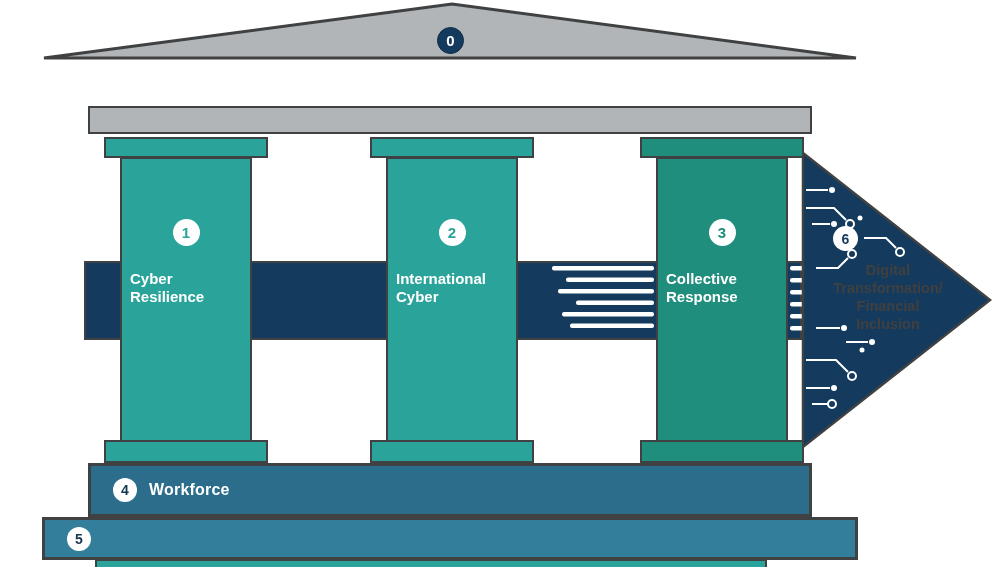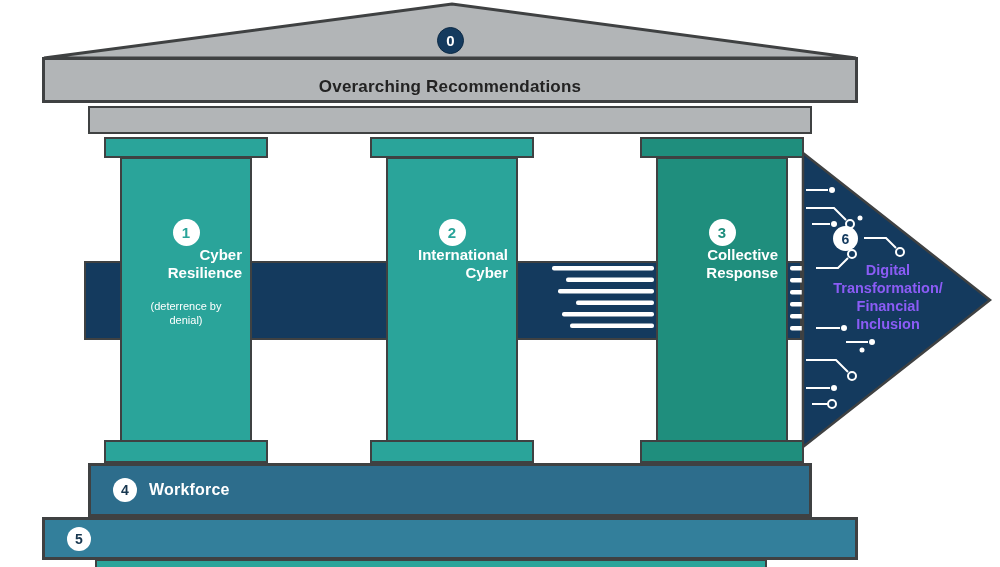--- a/index.html
+++ b/index.html
@@ -45,37 +45,37 @@
   .pillar1 .cap,.pillar1 .base,.pillar1 .shaft,
   .pillar2 .cap,.pillar2 .base,.pillar2 .shaft{background:var(--teal);}
   .pillar3 .cap,.pillar3 .base,.pillar3 .shaft{background:var(--teal-dark);}
   .cap1,.base1{left:104px;width:164px;}
   .shaft1{left:120px;width:132px;}
   .cap2,.base2{left:370px;width:164px;}
   .shaft2{left:386px;width:132px;}
   .cap3,.base3{left:640px;width:164px;}
   .shaft3{left:656px;width:132px;}
   .shaft .numcircle{margin-top:60px;}
-  .pillar-title{width:112px;text-align:right;color:#fff;
+  .pillar-title{margin-top:24px;width:112px;text-align:left;color:#fff;
     font-weight:bold;font-size:15px;line-height:1.2;}
   .pillar-sub{margin-top:18px;width:100px;text-align:center;color:#fff;
     font-size:11px;line-height:1.25;}
   
   .step{display:flex;align-items:center;z-index:3;}
   .step-workforce{left:88px;top:463px;width:724px;height:54px;background:var(--step-blue);
     border:3px solid var(--outline);}
   .step-capacity{left:42px;top:517px;width:816px;height:43px;background:var(--step-blue2);
     border:3px solid var(--outline);}
   .step .step-circle{margin-left:22px;}
   .step-label{margin-left:12px;color:#ffffff;font-weight:bold;font-size:16px;letter-spacing:.2px;}
   .step-sliver{left:95px;top:559px;width:672px;height:14px;background:var(--teal);
     border:2.5px solid var(--outline);z-index:2;}
   
   .arrow-label{left:824px;top:262px;width:128px;z-index:6;text-align:center;
-    color:#8b5cf6;font-weight:bold;font-size:14.5px;line-height:1.24;}
+    color:#404040;font-weight:bold;font-size:14.5px;line-height:1.24;}
 </style>
 </head>
 <body>
 
 <div id="stage">
 
   <svg id="shapes" viewBox="0 0 1000 567">
 
     <polygon points="44,58 452,4 856,58" fill="#b2b5b7" stroke="#3f4142" stroke-width="3"></polygon>
 
@@ -121,31 +121,27 @@
       <circle cx="852" cy="376" r="4" fill="#143a5e"></circle>
       <circle cx="834" cy="388" r="3" fill="#ffffff" stroke="none"></circle>
       <circle cx="832" cy="404" r="4" fill="#143a5e"></circle>
       <circle cx="872" cy="342" r="3" fill="#ffffff" stroke="none"></circle>
       <circle cx="860" cy="218" r="2.5" fill="#ffffff" stroke="none"></circle>
       <circle cx="862" cy="350" r="2.5" fill="#ffffff" stroke="none"></circle>
     </g>
   </svg>
 
   <div class="abs numcircle circle-0">0</div>
-  <div class="abs entab-main">
-    <span class="entab-label">Overarching Recommendations</span>
-  </div>
   <div class="abs entab-strip"></div>
 
   <div class="pillar pillar1">
     <div class="abs cap cap1"></div>
     <div class="abs shaft shaft1">
       <div class="numcircle">1</div>
       <div class="pillar-title">Cyber Resilience</div>
-      <div class="pillar-sub">(deterrence by denial)</div>
     </div>
     <div class="abs base base1"></div>
   </div>
 
   <div class="pillar pillar2">
     <div class="abs cap cap2"></div>
     <div class="abs shaft shaft2">
       <div class="numcircle">2</div>
       <div class="pillar-title">International Cyber</div>
     </div>

